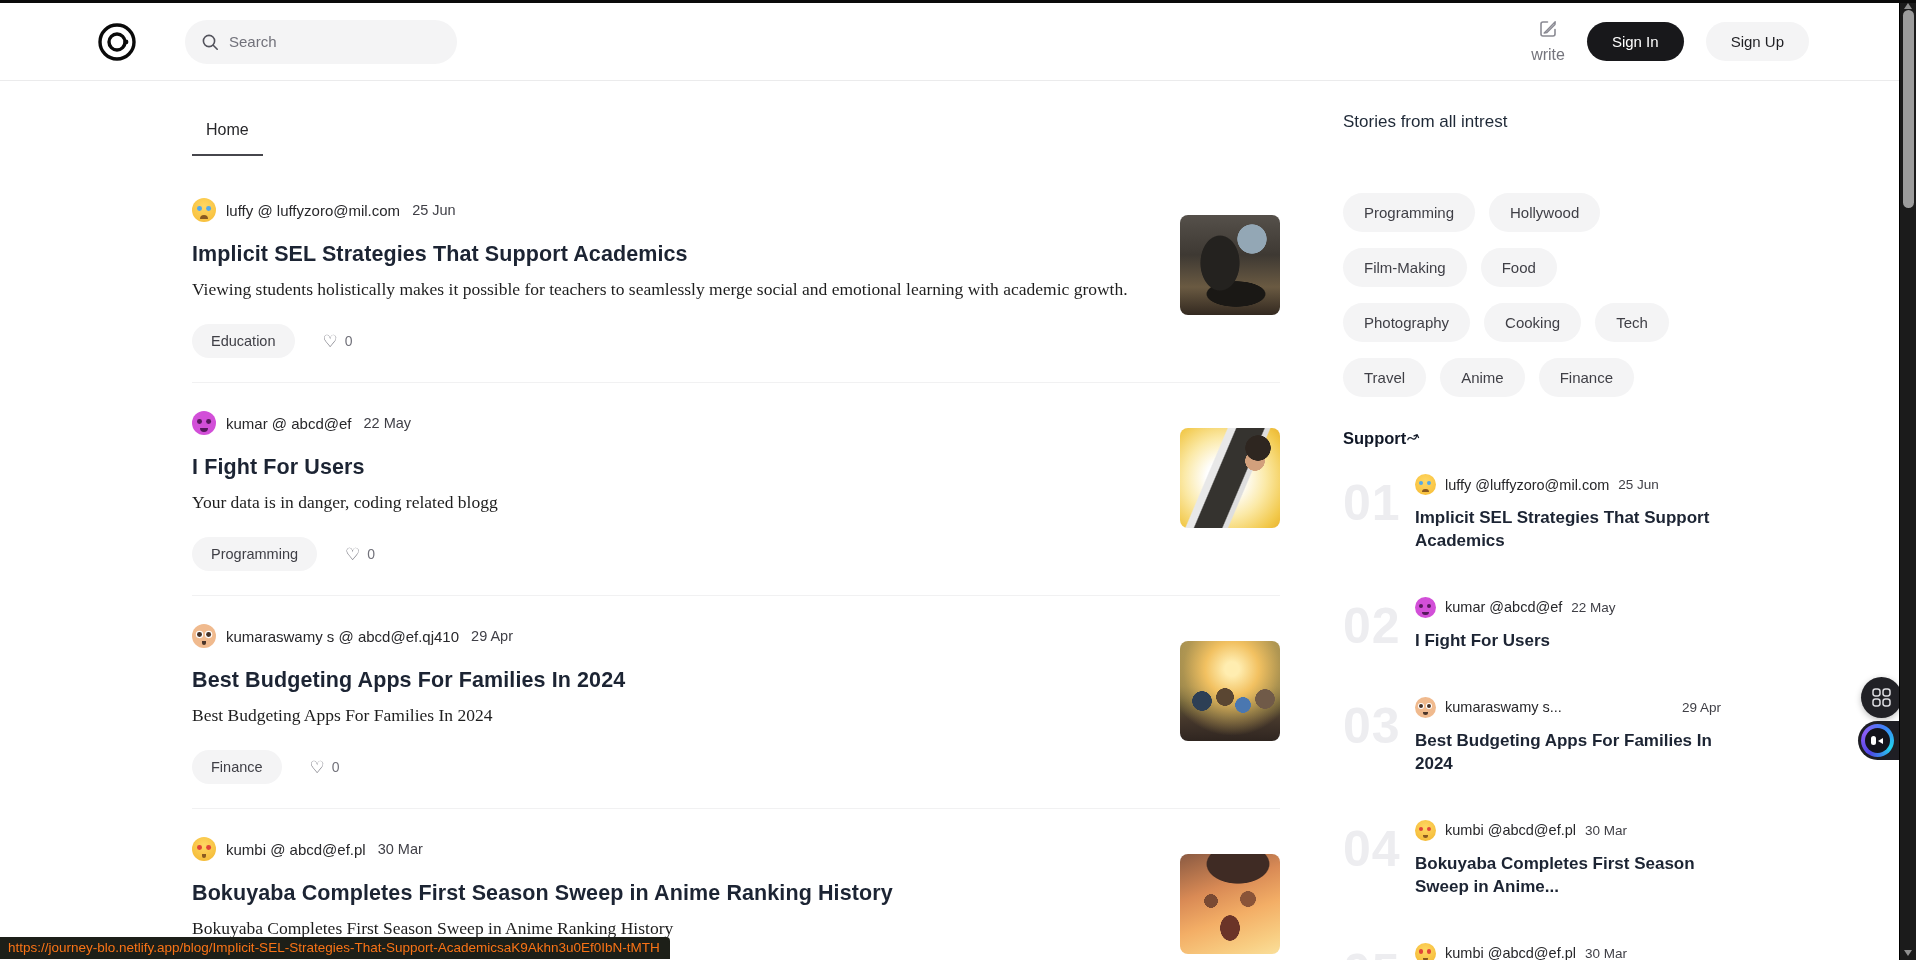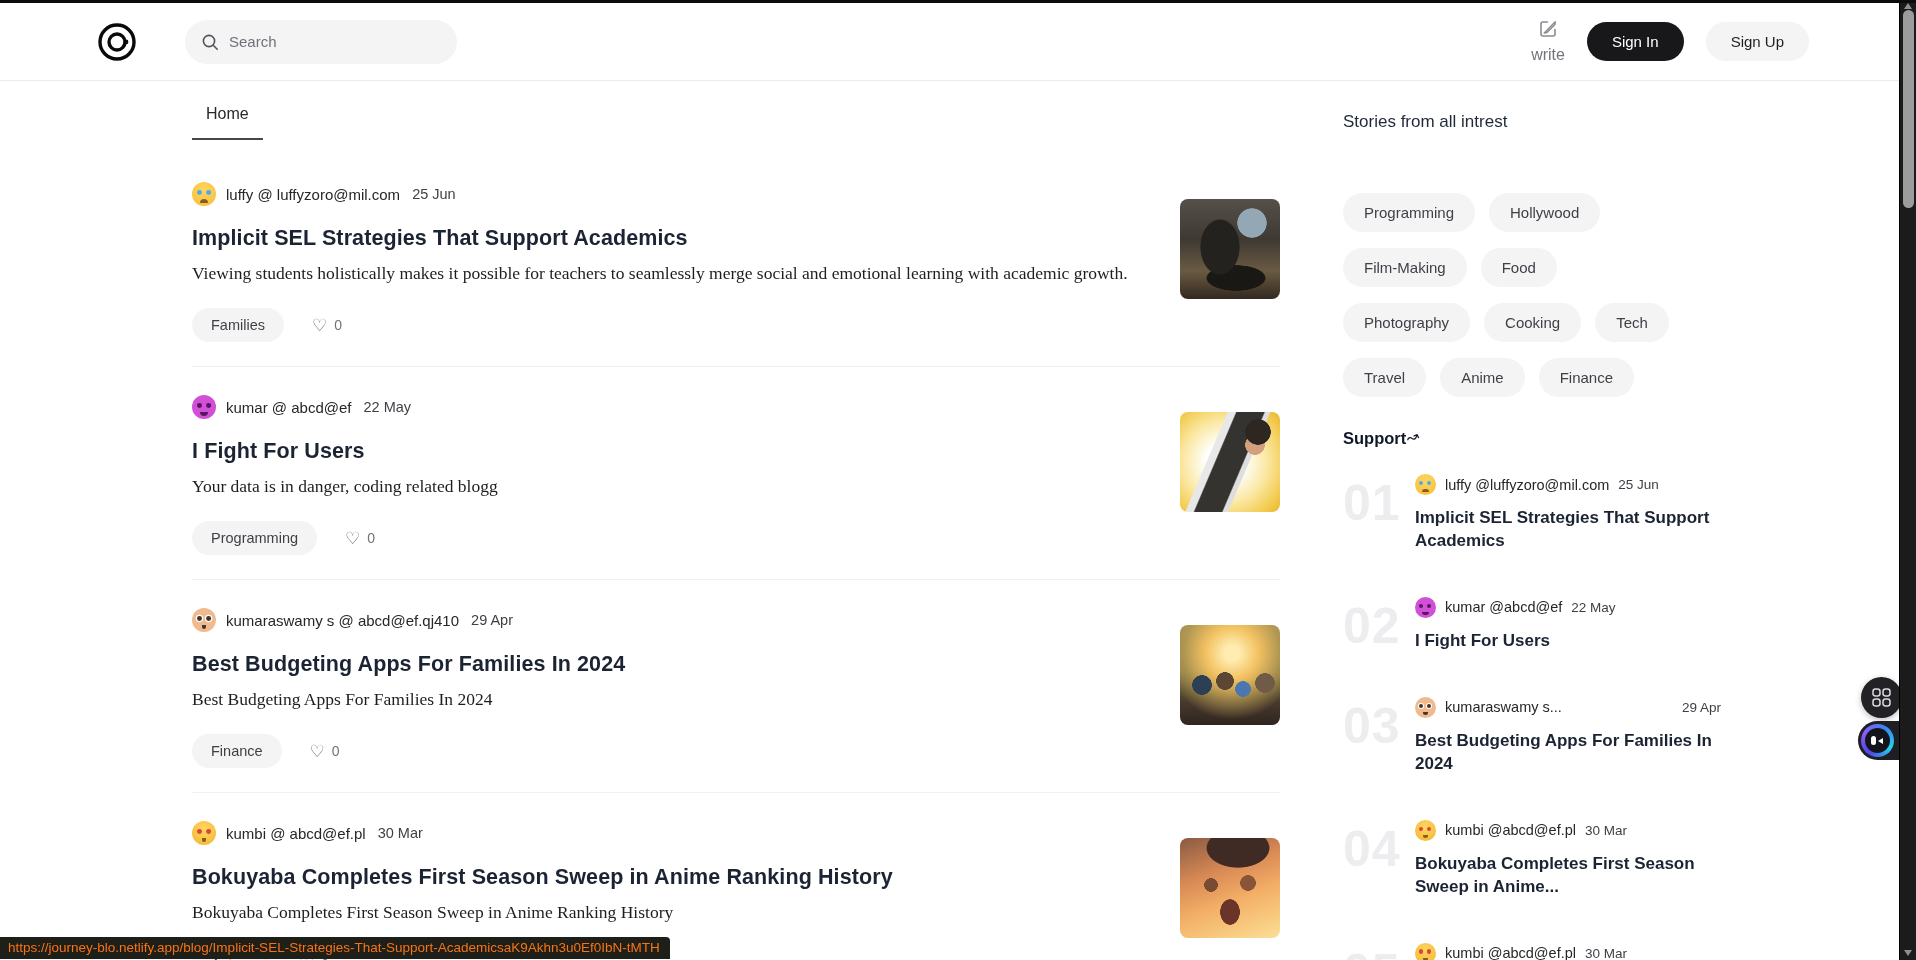--- a/index.html
+++ b/index.html
@@ -19,21 +19,21 @@
                   font-size:15px; color:#27272a; width:100%; }
   .search input::placeholder { color:#71717a; }
   .header-right { margin-left:auto; margin-right:90px; display:flex; align-items:center; gap:22px; }
   .write-btn { display:flex; align-items:center; gap:8px; color:#74747c; font-size:16px; cursor:pointer; background:none; border:none; font-family:inherit;flex-direction:column; }
   .btn { border:none; border-radius:20px; padding:11px 25px; font-size:15px; font-family:inherit; cursor:pointer; }
   .btn-signin { background:#18181b; color:#fff; }
   .btn-signup { background:#f4f4f5; color:#1f1f23; }
 
   
   .main { position:absolute; top:81px; left:192px; width:1088px; }
-  .tab-bar { margin-top:24px; margin-bottom:14px; }
+  .tab-bar { margin-top:40px; margin-bottom:14px; }
   .tab { display:inline-block; padding:0 14px 15px; font-size:16px; color:#27272a;
          border-bottom:2px solid #46464c; cursor:pointer; }
 
   .post { display:flex; gap:32px; padding:20px 0 24px; border-bottom:1px solid #f1f1f2; }
   .post:last-child { border-bottom:none; }
   .post-body { flex:1; min-width:0;margin-top:8px; }
   .author-row { display:flex; align-items:center; gap:10px; font-size:15px; color:#27272a; }
   .post-date { color:#3f3f46; font-size:14.5px; margin-left:2px; }
   .post-title { margin-top:20px; font-size:21.5px; font-weight:700; color:#1c2433; letter-spacing:.1px; cursor:pointer; }
   .post-excerpt { margin-top:12px; font-family:"Liberation Serif",serif; font-size:17.5px; color:#1e1e1e; }
@@ -169,21 +169,21 @@
   <article class="post">
     <div class="post-body">
       <div class="author-row">
         <span class="avatar" data-avatar="star-struck"></span>
         <span>luffy @ luffyzoro@mil.com</span>
         <span class="post-date">25 Jun</span>
       </div>
       <h2 class="post-title">Implicit SEL Strategies That Support Academics</h2>
       <p class="post-excerpt">Viewing students holistically makes it possible for teachers to seamlessly merge social and emotional learning with academic growth.</p>
       <div class="tag-row">
-        <span class="tag-pill">Families</span>
+        <span class="tag-pill">Education</span>
         <span class="like">
           <span class="like-heart">♡</span>
           <span>0</span>
         </span>
       </div>
     </div>
     <div class="post-thumb" data-thumb="coder-dark-room"></div>
   </article>
 
   <article class="post">

